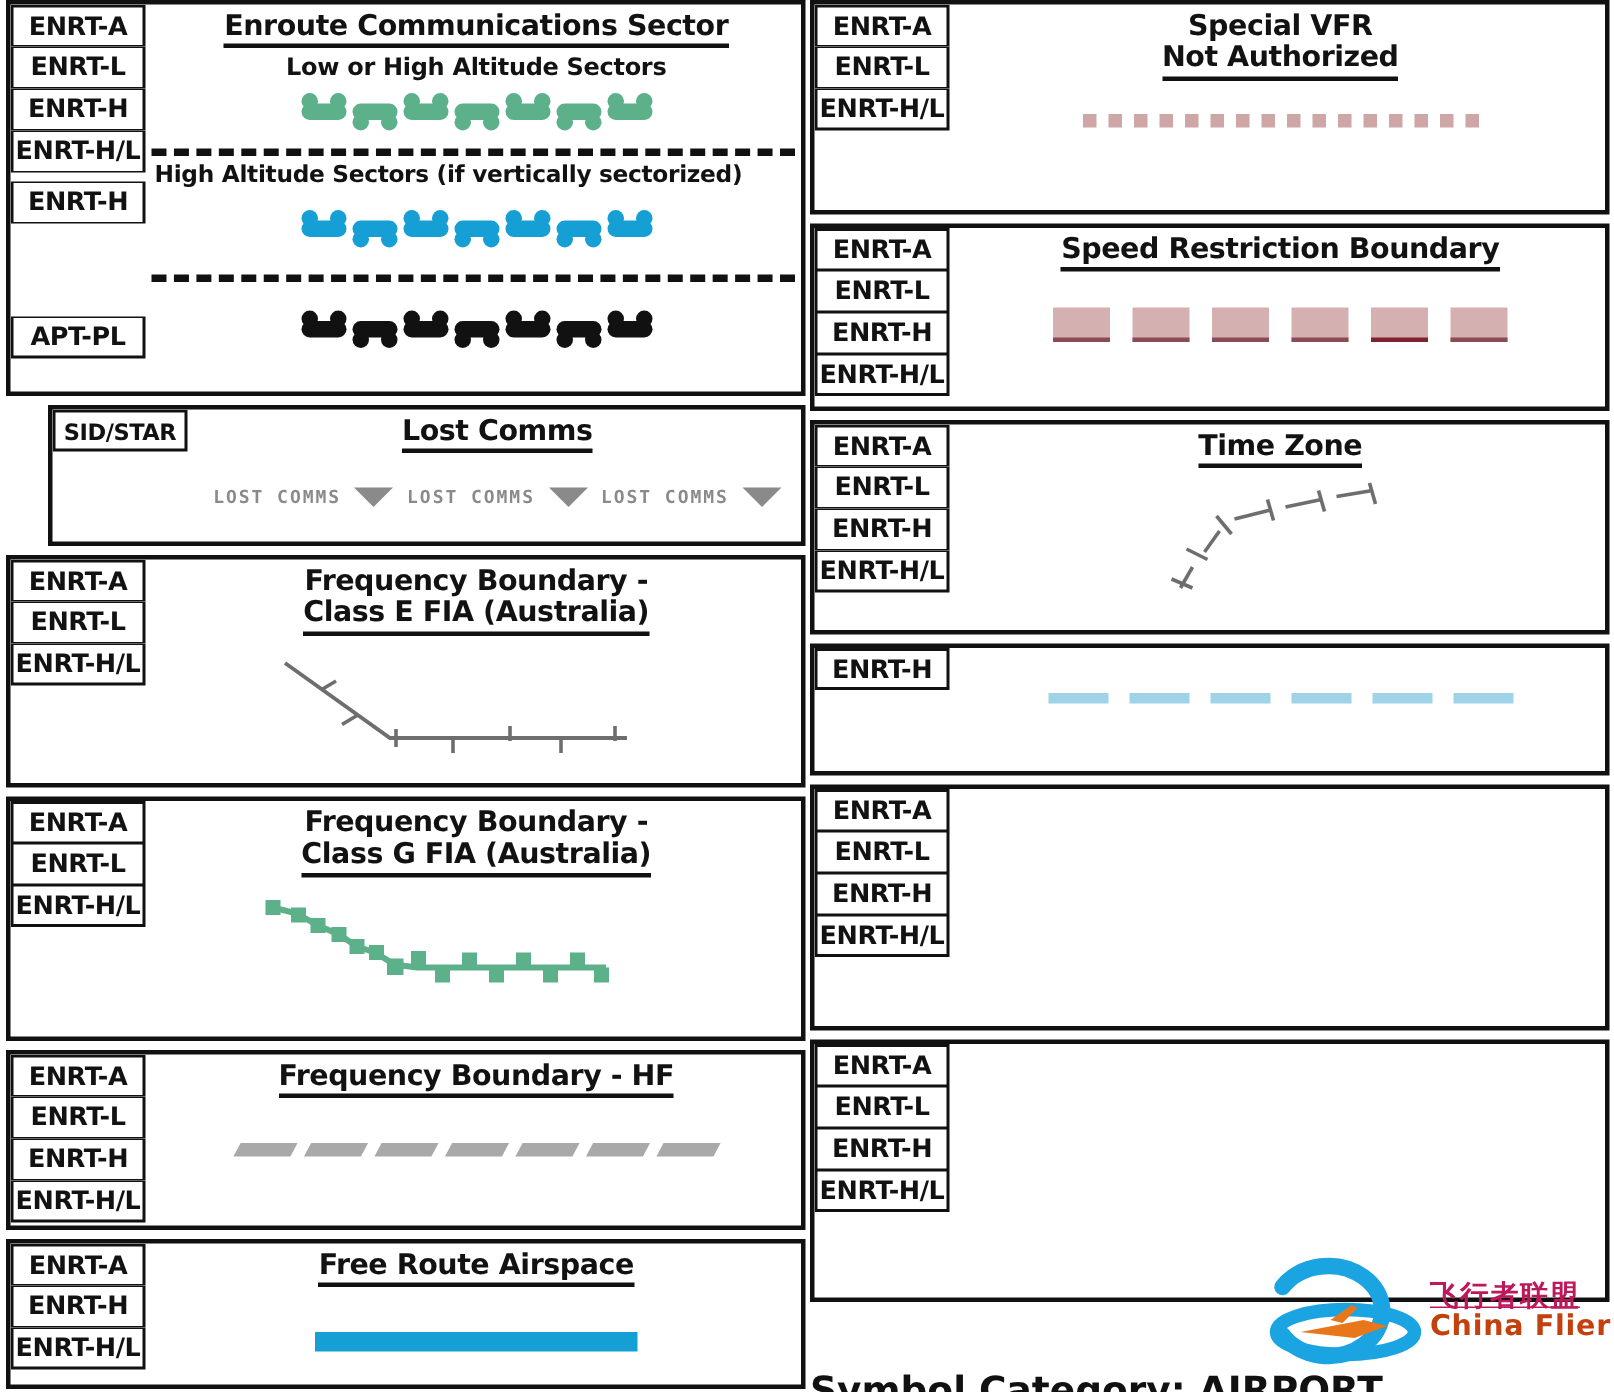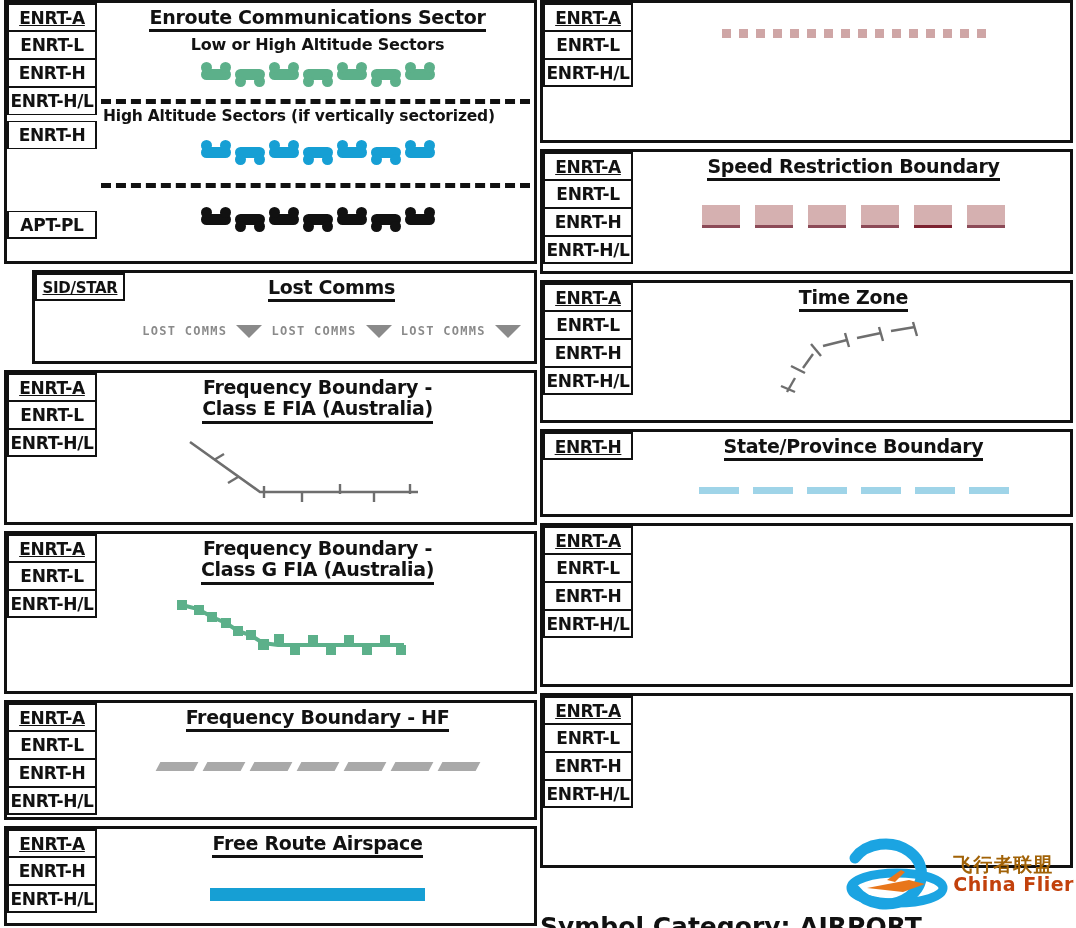--- a/index.html
+++ b/index.html
@@ -31,21 +31,21 @@
     height:28px;line-height:26px;
     border:2px solid #111;
     border-top-width:1px;border-bottom-width:1px;
     background:#fff;
     text-align:center;
     font-size:17px;font-weight:600;
     letter-spacing:-0.3px;
     box-sizing:border-box;
     white-space:nowrap;
   }
-  .lbl:first-child{border-top-width:2px;text-decoration:underline;}
+  .lbl:first-child{border-top-width:2px;}
   .lbl:last-child{border-bottom-width:2px;}
 
   .body{
     margin-left:94px;
     padding:4px 6px 6px 6px;
     box-sizing:border-box;
     position:relative;
   }
   .ttl{
     text-align:center;
@@ -111,21 +111,21 @@
   .hfd{
     width:38px;height:9px;background:#a9a9a9;
     transform:skewX(-28deg);
   }
   .frabar{height:13px;width:215px;}
   svg{display:block;overflow:visible;}
 
   
   .wm{position:absolute;right:2px;bottom:14px;z-index:8;pointer-events:none;}
   .wmtxt{font-size:19px;font-weight:700;line-height:1.05;}
-  .wmcn{color:#a16207;letter-spacing:1px;}
+  .wmcn{color:#be185d;letter-spacing:1px;text-decoration:underline;}
   .wmen{color:#c2410c;letter-spacing:0.5px;text-align:center;}
   .btmtxt{
     position:absolute;left:540px;bottom:-8px;width:540px;
     font-size:25px;font-weight:700;text-align:left;
     color:#111;overflow:hidden;height:24px;
   }
 </style>
 </head>
 <body>
 
@@ -310,20 +310,24 @@
 
   <div class="col col-right">
 
     <div class="panel" style="height:143px;">
       <div class="labels">
         <div class="lbl">ENRT-A</div>
         <div class="lbl">ENRT-L</div>
         <div class="lbl">ENRT-H/L</div>
       </div>
       <div class="body">
+        <div class="ttl">
+          <span>Special VFR</span><br>
+          <span class="u">Not Authorized</span>
+        </div>
         <div class="dotrow" style="margin-top:22px;color:#cfa6a6;">
           <span class="dotsq" style="background:#cfa6a6"></span>
             <span class="dotsq" style="background:#cfa6a6"></span>
           <span class="dotsq" style="background:#cfa6a6"></span>
             <span class="dotsq" style="background:#cfa6a6"></span>
           <span class="dotsq" style="background:#cfa6a6"></span>
             <span class="dotsq" style="background:#cfa6a6"></span>
           <span class="dotsq" style="background:#cfa6a6"></span>
             <span class="dotsq" style="background:#cfa6a6"></span>
           <span class="dotsq" style="background:#cfa6a6"></span>
@@ -389,23 +393,20 @@
           </svg>
         </div>
       </div>
     </div>
 
     <div class="panel" style="height:88px;">
       <div class="labels">
         <div class="lbl">ENRT-H</div>
       </div>
       <div class="body">
-        <div class="ttl">
-          <span class="u">State/Province Boundary</span>
-        </div>
         <div class="dashrow" style="margin-top:26px;">
           <span class="lbar" style="background:#9fd4e8"></span>
             <span class="lbar" style="background:#9fd4e8"></span>
           <span class="lbar" style="background:#9fd4e8"></span>
             <span class="lbar" style="background:#9fd4e8"></span>
           <span class="lbar" style="background:#9fd4e8"></span>
             <span class="lbar" style="background:#9fd4e8"></span>
         </div>
       </div>
     </div>

